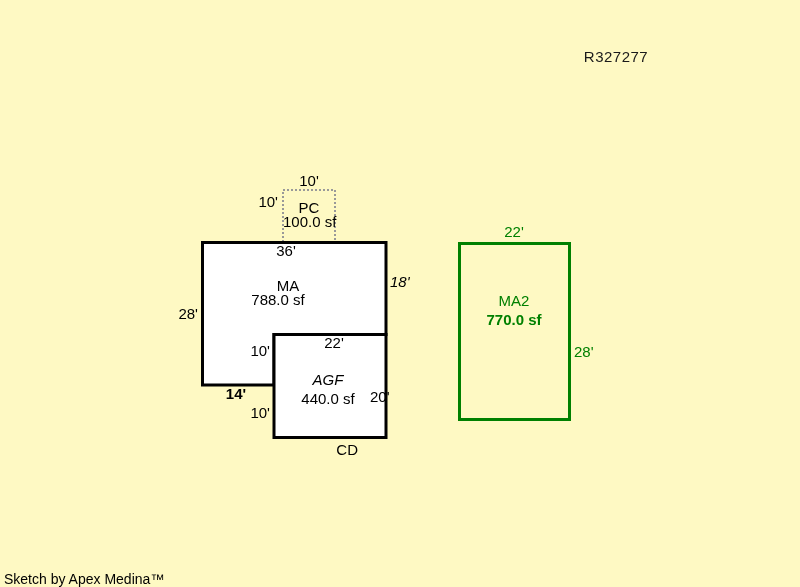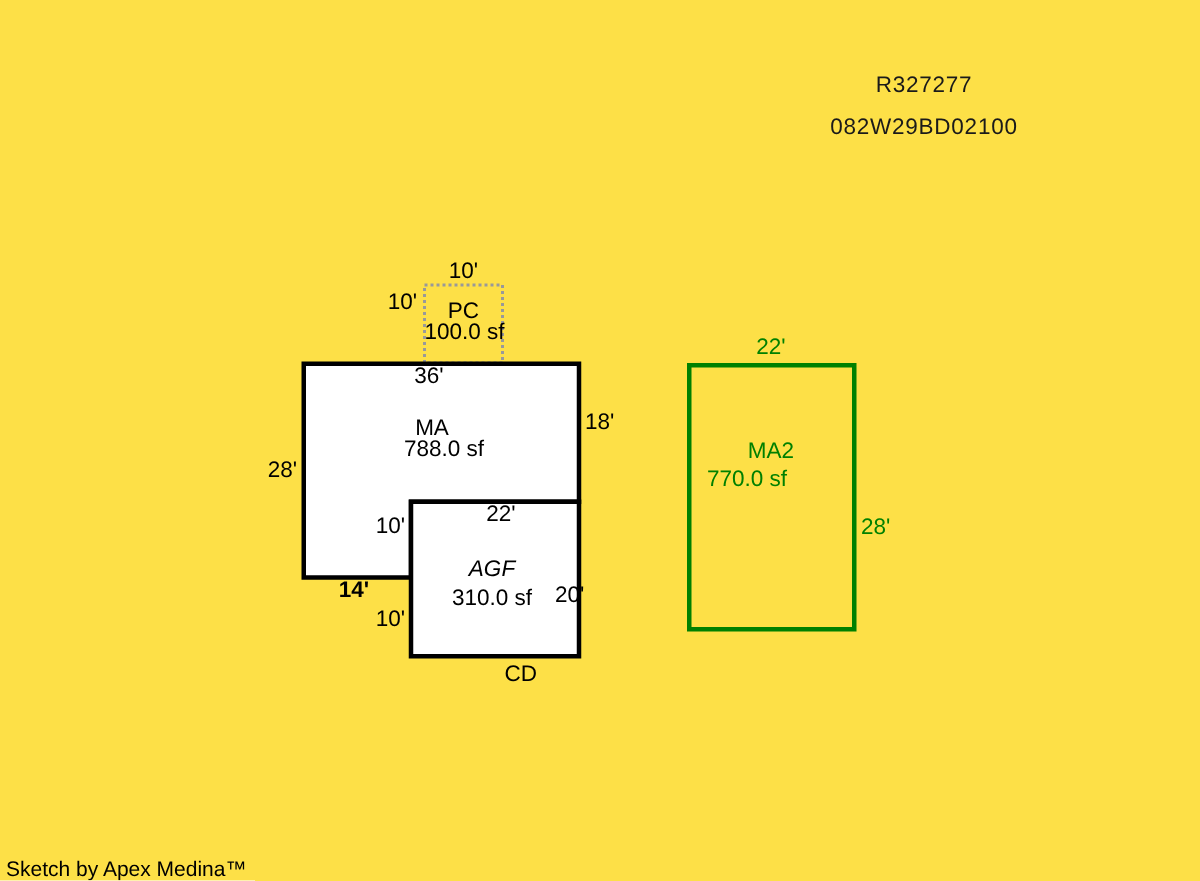--- a/index.html
+++ b/index.html
@@ -1,20 +1,20 @@
 <!DOCTYPE html>
 <html><head>
 <meta charset="utf-8">
 <style>
   html, body { margin: 0; padding: 0; background: #ffffff; }
   .canvas {
     position: relative;
     width: 800px;
     height: 587px;
-    background: #fde047;
+    background: #fef9c3;
     font-family: "Liberation Sans", sans-serif;
     color: #000000;
     overflow: hidden;
   }
   svg.sketch { position: absolute; left: 0; top: 0; }
   .lbl {
     position: absolute;
     font-size: 15px;
     line-height: 12px;
     white-space: nowrap;
@@ -42,53 +42,52 @@
     color: #000000;
     white-space: nowrap;
   }
 </style>
 </head>
 <body>
 
 <div class="canvas">
 
   <div class="hdr" style="top:49px;">R327277</div>
-  <div class="hdr" style="top:77px;">082W29BD02100</div>
 
   <svg class="sketch" width="800" height="587" viewBox="0 0 800 587">
 
     <rect x="283" y="190" width="52" height="52" fill="none" stroke="#999999" stroke-width="2" stroke-dasharray="2 2"></rect>
 
     <path d="M 202.5 242.5 H 386 V 334.5 H 274 V 385 H 202.5 Z" fill="#ffffff" stroke="#000000" stroke-width="3"></path>
 
     <rect x="274" y="334.5" width="112" height="103" fill="#ffffff" stroke="#000000" stroke-width="3"></rect>
 
     <rect x="459.5" y="243.5" width="110" height="176" fill="none" stroke="#008000" stroke-width="3"></rect>
   </svg>
 
   <div class="lbl c" style="left:283px; top:175px; width:52px;">10'</div>
   <div class="lbl r" style="left:254px; top:196px; width:24px;">10'</div>
   <div class="lbl c" style="left:283px; top:202px; width:52px;">PC</div>
   <div class="lbl c" style="left:283px; top:216px; width:52px;">100.0 sf</div>
 
   <div class="lbl c" style="left:262px; top:245px; width:48px;">36'</div>
-  <div class="lbl" style="left:390px; top:276px;">18'</div>
+  <div class="lbl" style="left:390px; top:276px;font-style:italic;">18'</div>
   <div class="lbl c" style="left:238px; top:280px; width:100px;">MA</div>
-  <div class="lbl c" style="left:246px; top:294px; width:100px;">788.0 sf</div>
+  <div class="lbl c" style="left:228px; top:294px; width:100px;">788.0 sf</div>
   <div class="lbl r" style="left:174px; top:308px; width:24px;">28'</div>
   <div class="lbl c" style="left:212px; top:388px; width:48px;font-weight:bold;">14'</div>
 
   <div class="lbl c" style="left:310px; top:337px; width:48px;">22'</div>
   <div class="lbl r" style="left:248px; top:345px; width:22px;">10'</div>
   <div class="lbl c" style="left:280px; top:374px; width:96px;font-style:italic;">AGF</div>
-  <div class="lbl c" style="left:280px; top:393px; width:96px;">310.0 sf</div>
+  <div class="lbl c" style="left:280px; top:393px; width:96px;">440.0 sf</div>
   <div class="lbl" style="left:370px; top:391px;">20'</div>
   <div class="lbl r" style="left:248px; top:407px; width:22px;">10'</div>
   <div class="lbl c" style="left:298px; top:444px; width:60px;text-align:right;">CD</div>
 
   <div class="lbl c green" style="left:459px; top:226px; width:110px;">22'</div>
   <div class="lbl c green" style="left:464px; top:295px; width:100px;">MA2</div>
-  <div class="lbl c green" style="left:448px; top:314px; width:100px;">770.0 sf</div>
+  <div class="lbl c green" style="left:464px; top:314px; width:100px;font-weight:bold;">770.0 sf</div>
   <div class="lbl green" style="left:574px; top:346px;">28'</div>
 
   <div class="footer">Sketch by Apex Medina™</div>
 
 </div>
 
 </body></html>

